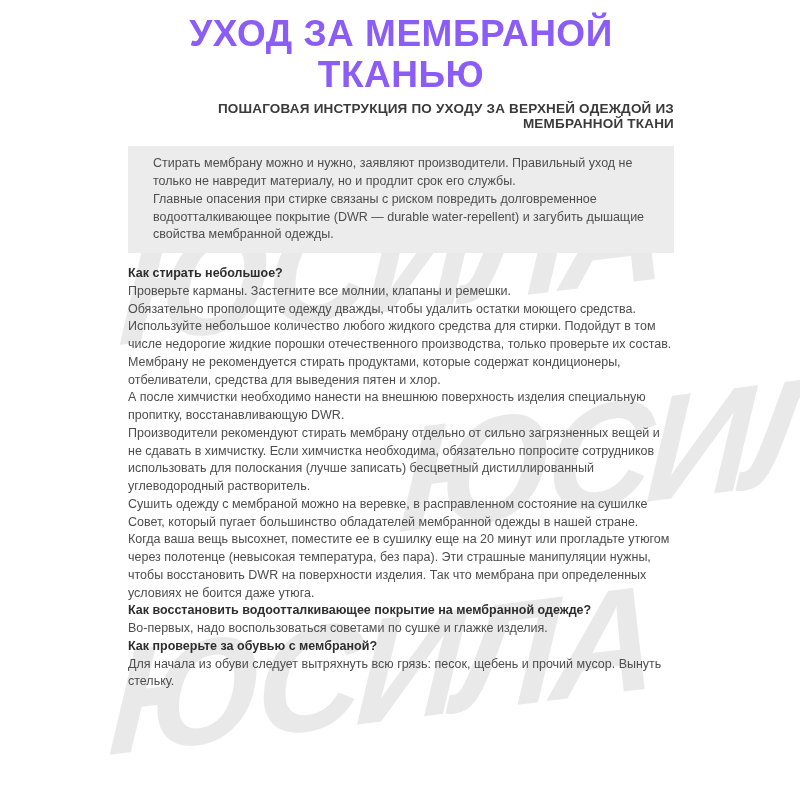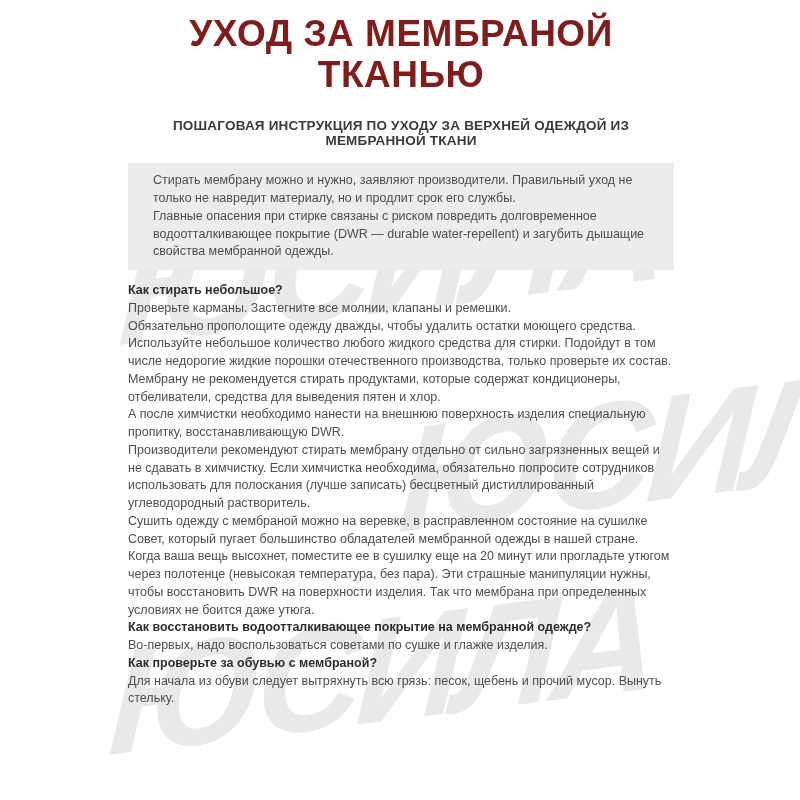--- a/index.html
+++ b/index.html
@@ -27,31 +27,31 @@
   .wm2{left:398px;top:362px;}
   .wm3{left:108px;top:585px;}
   
   .content{
     position:absolute;
     z-index:1;
     left:128px;top:14px;
     width:546px;
   }
   .title{
-    margin:0 0 23px 0;
+    margin:0 0 6px 0;
     text-align:center;
     font-size:37px;
     font-weight:bold;
     letter-spacing:0.5px;
-    color:#7f1d1d;
+    color:#8b5cf6;
     line-height:1.1;
   }
   .subtitle{
     margin:0 0 15px 0;
-    text-align:center;
+    text-align:right;
     font-size:13.5px;
     font-weight:bold;
     letter-spacing:0.2px;
     color:#3a3a3a;
   }
   .infobox{
     background:#ececec;
     padding:9px 25px;
     margin:0 0 12px 0;
   }

